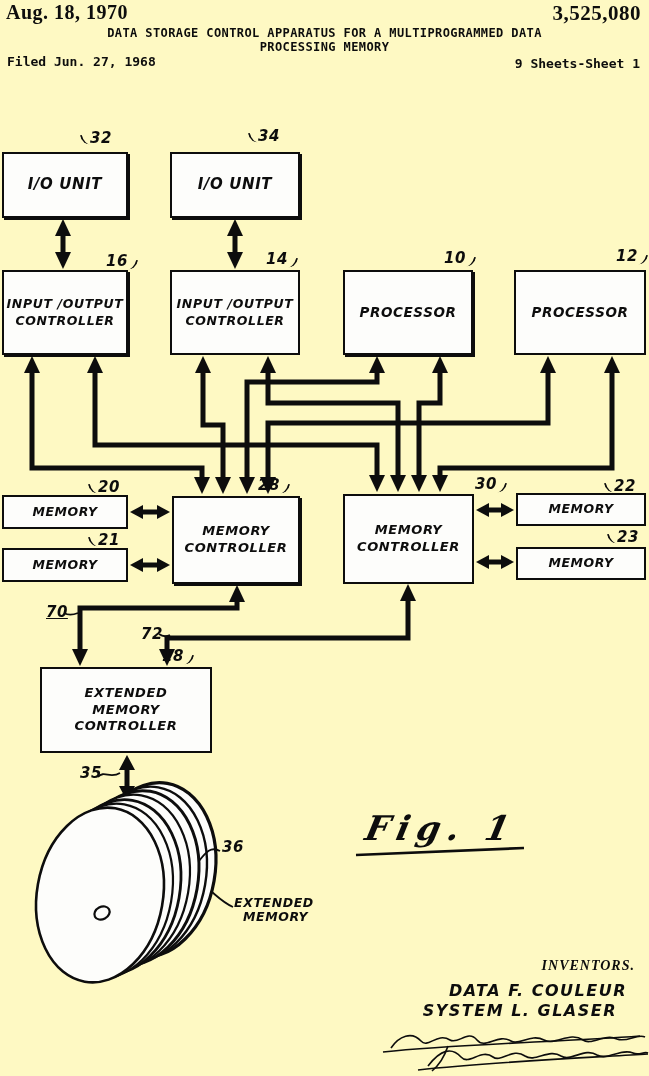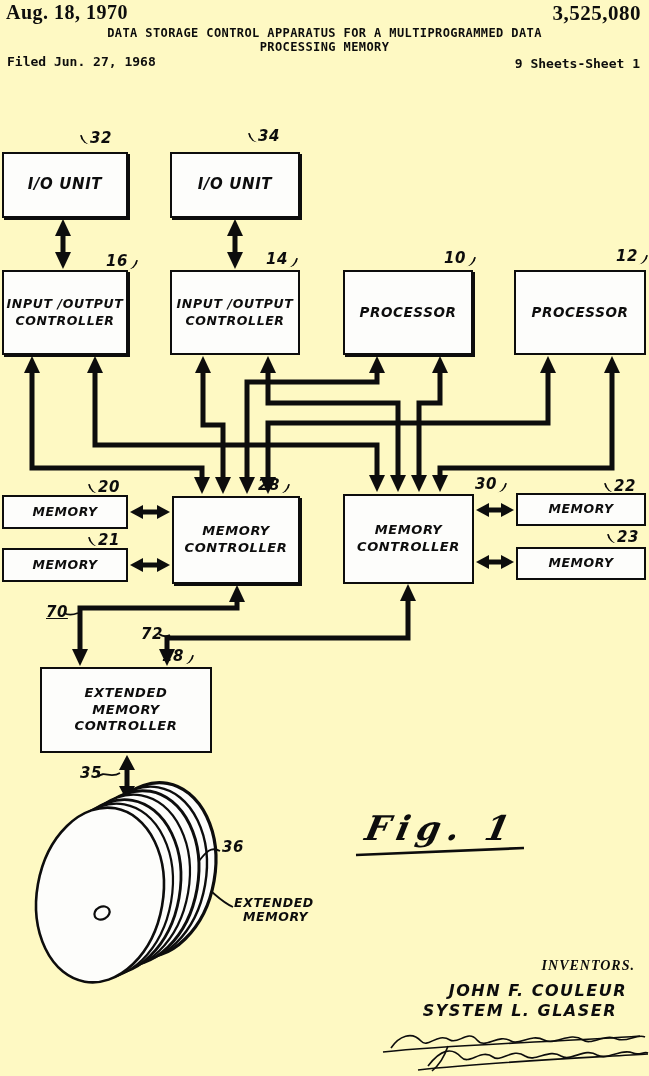--- a/index.html
+++ b/index.html
@@ -221,16 +221,16 @@
   <span class="ref" style="left:222px;top:838px;">36</span>
 
   <div class="ann" style="left:234px;top:896px;font-size:12.5px;line-height:14px;letter-spacing:.6px;">
     <div>EXTENDED</div>
     <div style="padding-left:9px;">MEMORY</div>
   </div>
 
   <div class="abs fig-label">Fig. 1</div>
 
   <div class="abs inv-caption">INVENTORS.</div>
-  <div class="abs inv-name1">JOHN F. COULEUR</div>
+  <div class="abs inv-name1">DATA F. COULEUR</div>
   <div class="abs inv-name2">SYSTEM L. GLASER</div>
 
 </div>
 
 </body></html>

